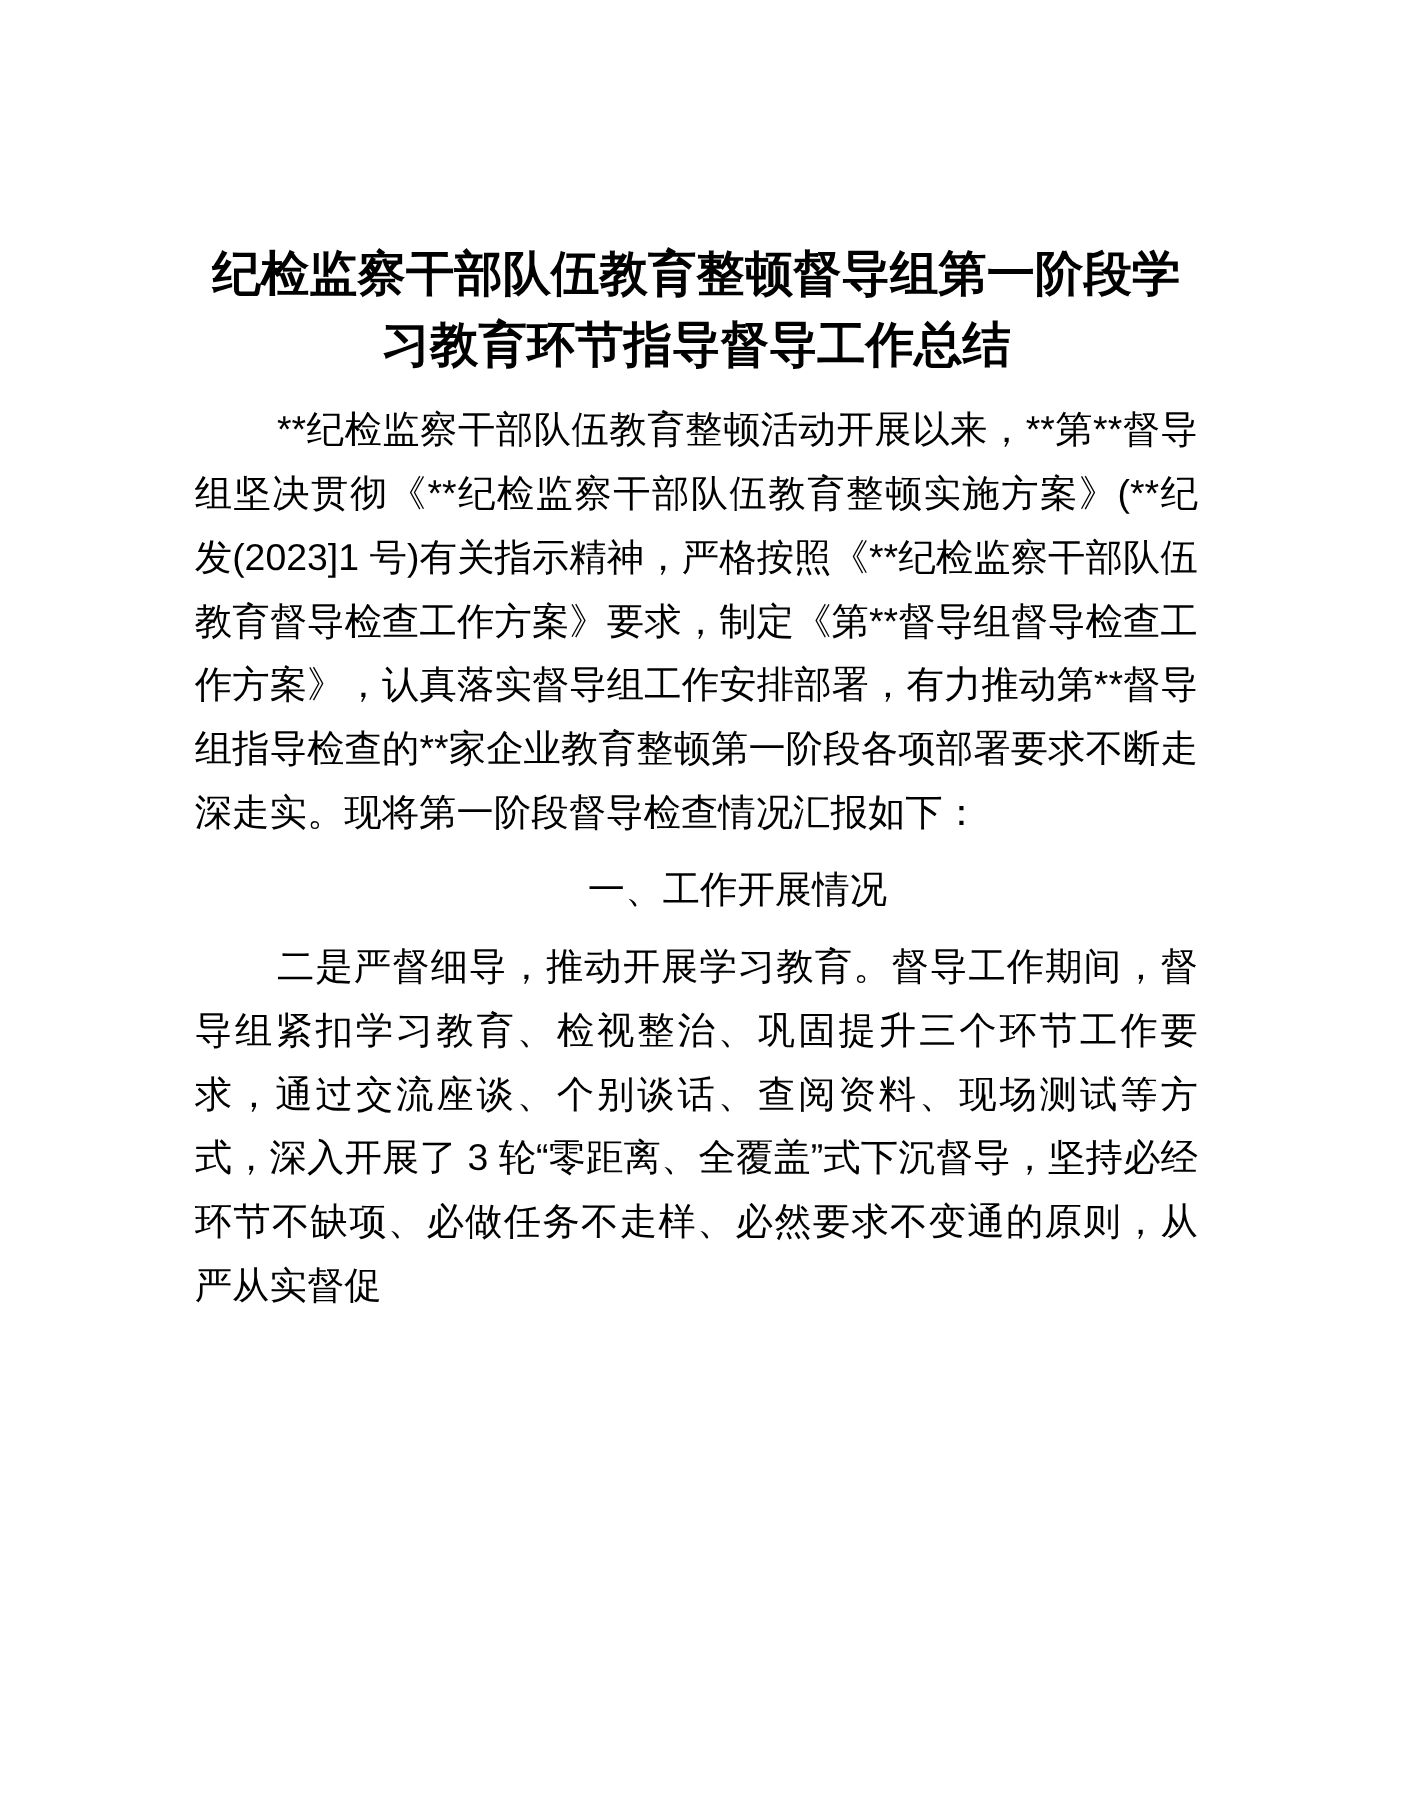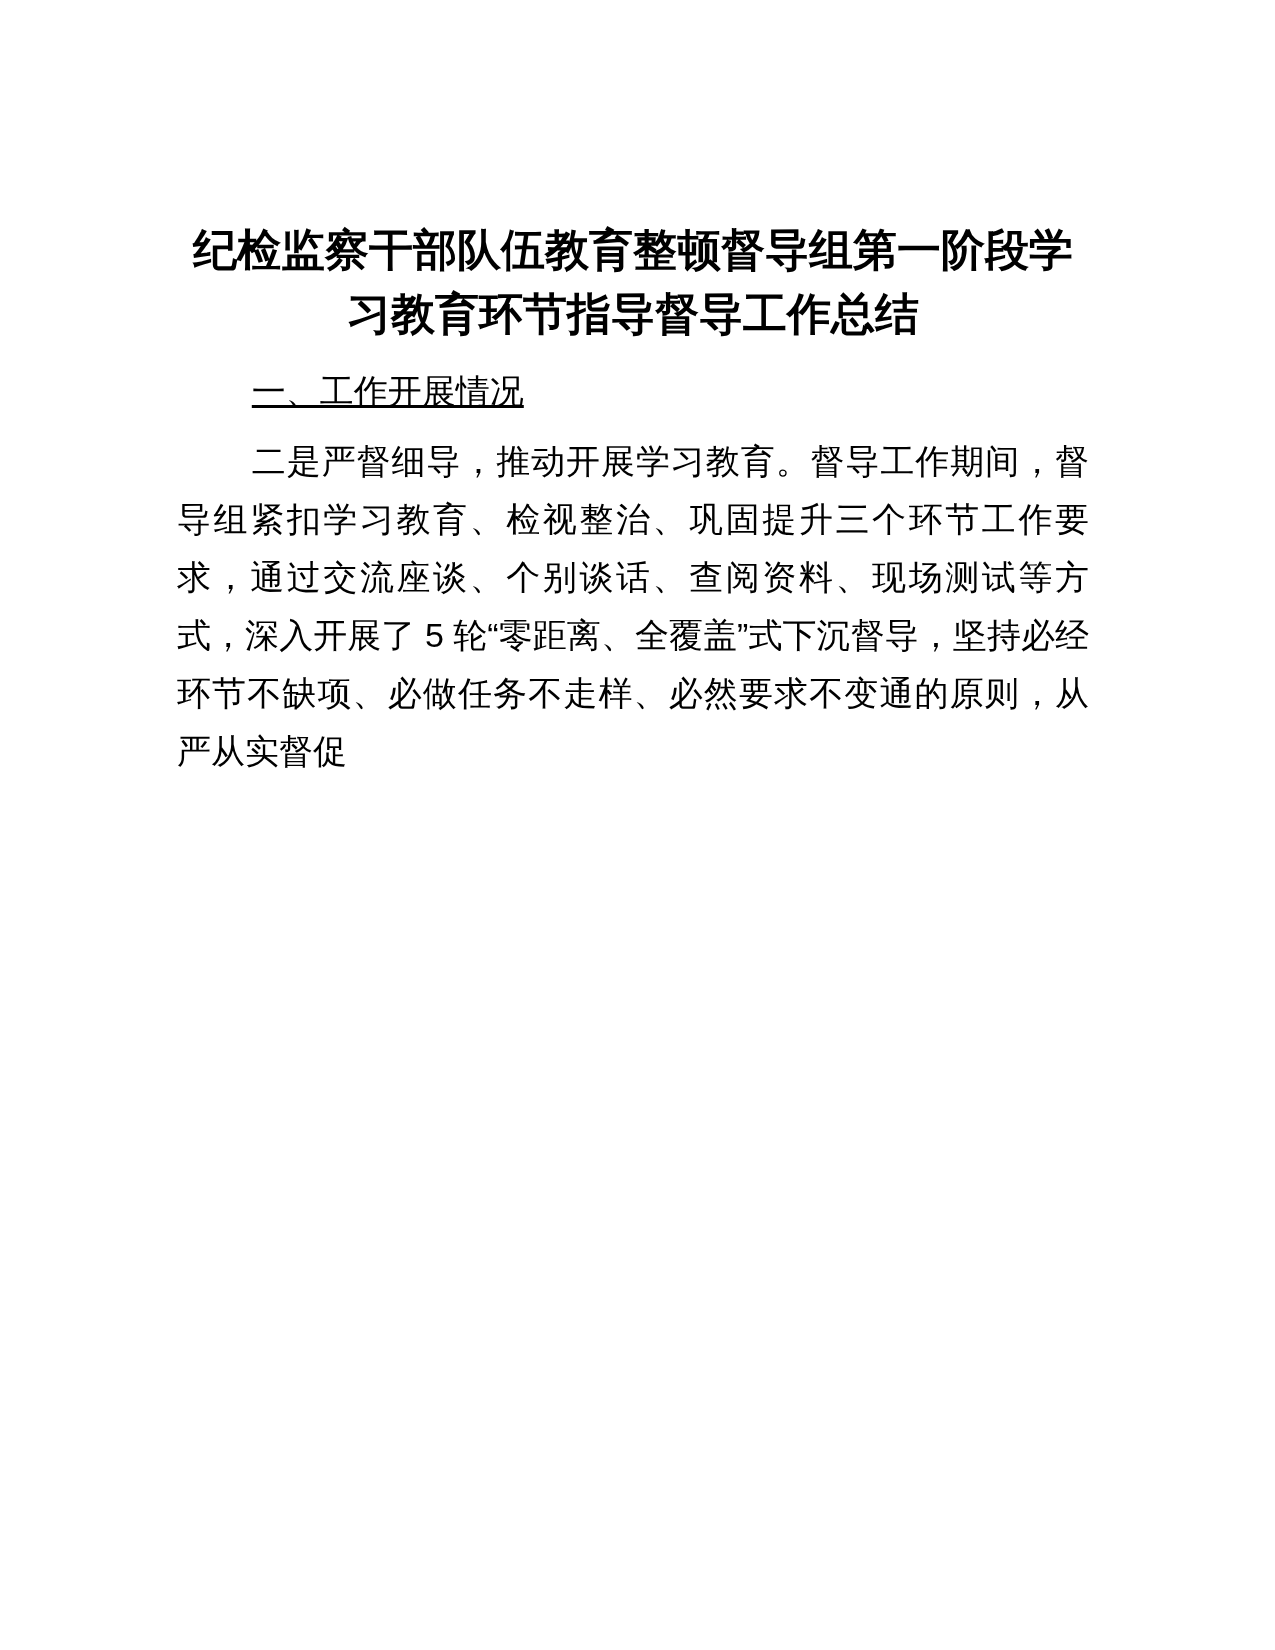--- a/index.html
+++ b/index.html
@@ -37,31 +37,31 @@
     text-align: justify;
     text-indent: 2.2em;
     margin: 0 0 12px 0;
     word-break: break-all;
   }
   .section-heading {
     font-size: 34px;
     font-weight: 400;
     line-height: 58px;
     text-indent: 2.2em;
-    text-align: left;
+    text-align: center;
     margin: 0 0 12px 0;
-    text-decoration: underline;
   }
 </style>
 </head>
 <body>
 
 <div class="page">
   <div class="content">
     <h1 class="doc-title">纪检监察干部队伍教育整顿督导组第一阶段学习教育环节指导督导工作总结</h1>
 
+    <p class="para">**纪检监察干部队伍教育整顿活动开展以来，**第**督导组坚决贯彻《**纪检监察干部队伍教育整顿实施方案》(**纪发(2023]1 号)有关指示精神，严格按照《**纪检监察干部队伍教育督导检查工作方案》要求，制定《第**督导组督导检查工作方案》，认真落实督导组工作安排部署，有力推动第**督导组指导检查的**家企业教育整顿第一阶段各项部署要求不断走深走实。现将第一阶段督导检查情况汇报如下：</p>
 
     <h2 class="section-heading">一、工作开展情况</h2>
 
 
-    <p class="para">二是严督细导，推动开展学习教育。督导工作期间，督导组紧扣学习教育、检视整治、巩固提升三个环节工作要求，通过交流座谈、个别谈话、查阅资料、现场测试等方式，深入开展了 5 轮“零距离、全覆盖”式下沉督导，坚持必经环节不缺项、必做任务不走样、必然要求不变通的原则，从严从实督促</p>
+    <p class="para">二是严督细导，推动开展学习教育。督导工作期间，督导组紧扣学习教育、检视整治、巩固提升三个环节工作要求，通过交流座谈、个别谈话、查阅资料、现场测试等方式，深入开展了 3 轮“零距离、全覆盖”式下沉督导，坚持必经环节不缺项、必做任务不走样、必然要求不变通的原则，从严从实督促</p>
   </div>
 </div>
 
 </body></html>

